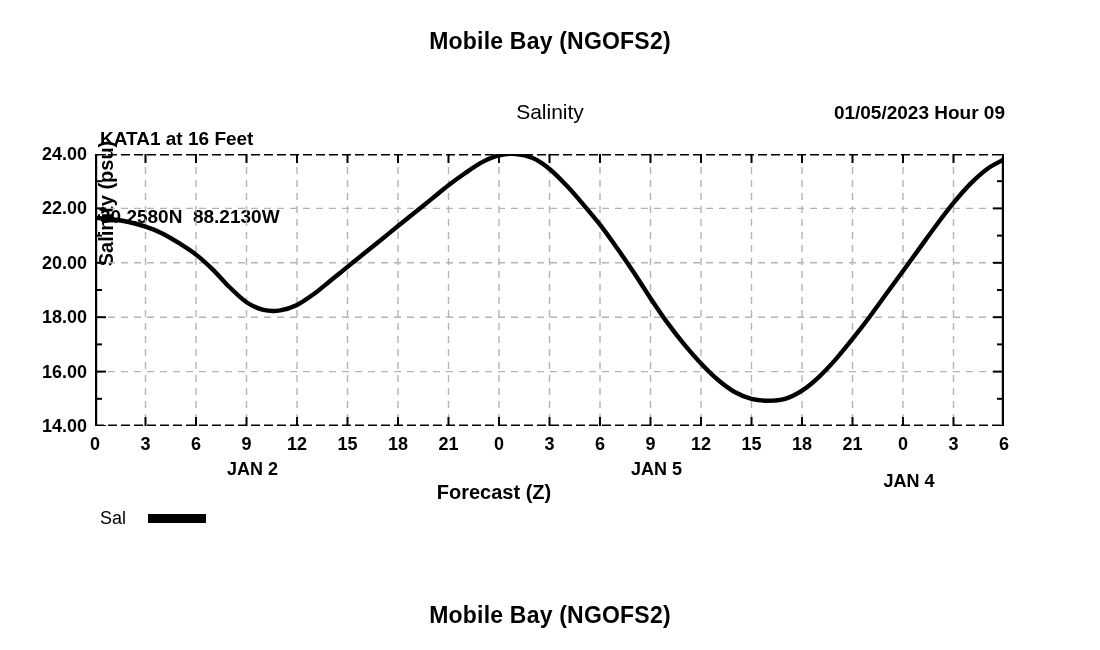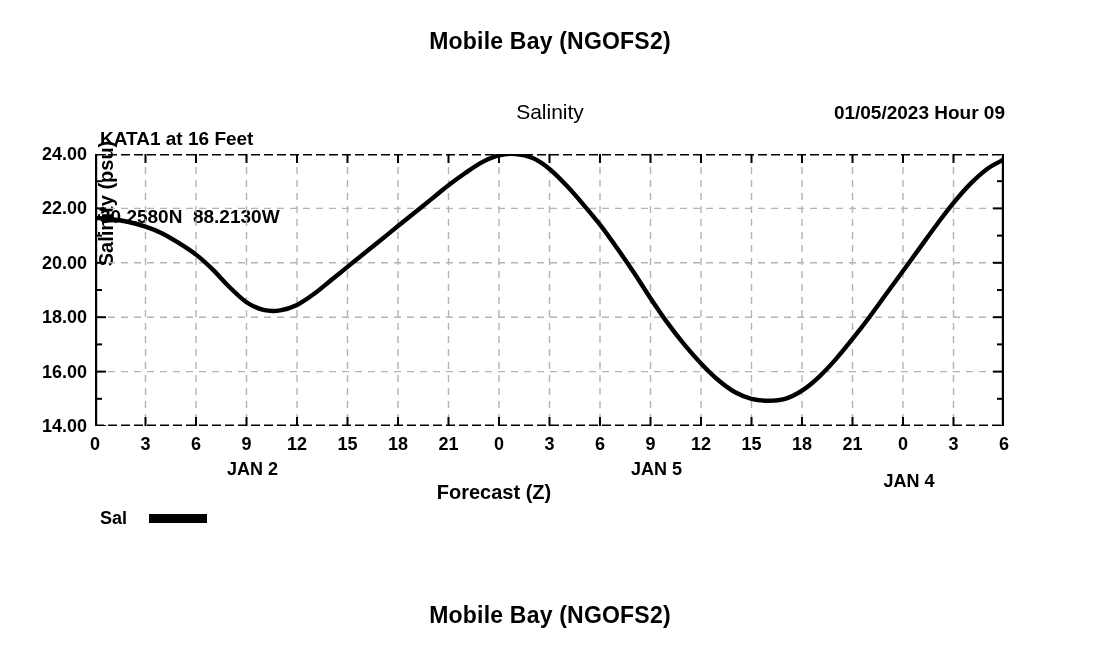--- a/index.html
+++ b/index.html
@@ -133,21 +133,21 @@
   .legend {
     position: absolute;
     left: 100px;
     top: 508px;
     display: flex;
     align-items: center;
     gap: 22px;
   }
   .legend-label {
     font-size: 18px;
-    font-weight: bold;
+    font-weight: normal;
   }
   .legend-swatch {
     width: 58px;
     height: 9px;
     background: #000000;
   }
 </style>
 </head>
 <body>
 

